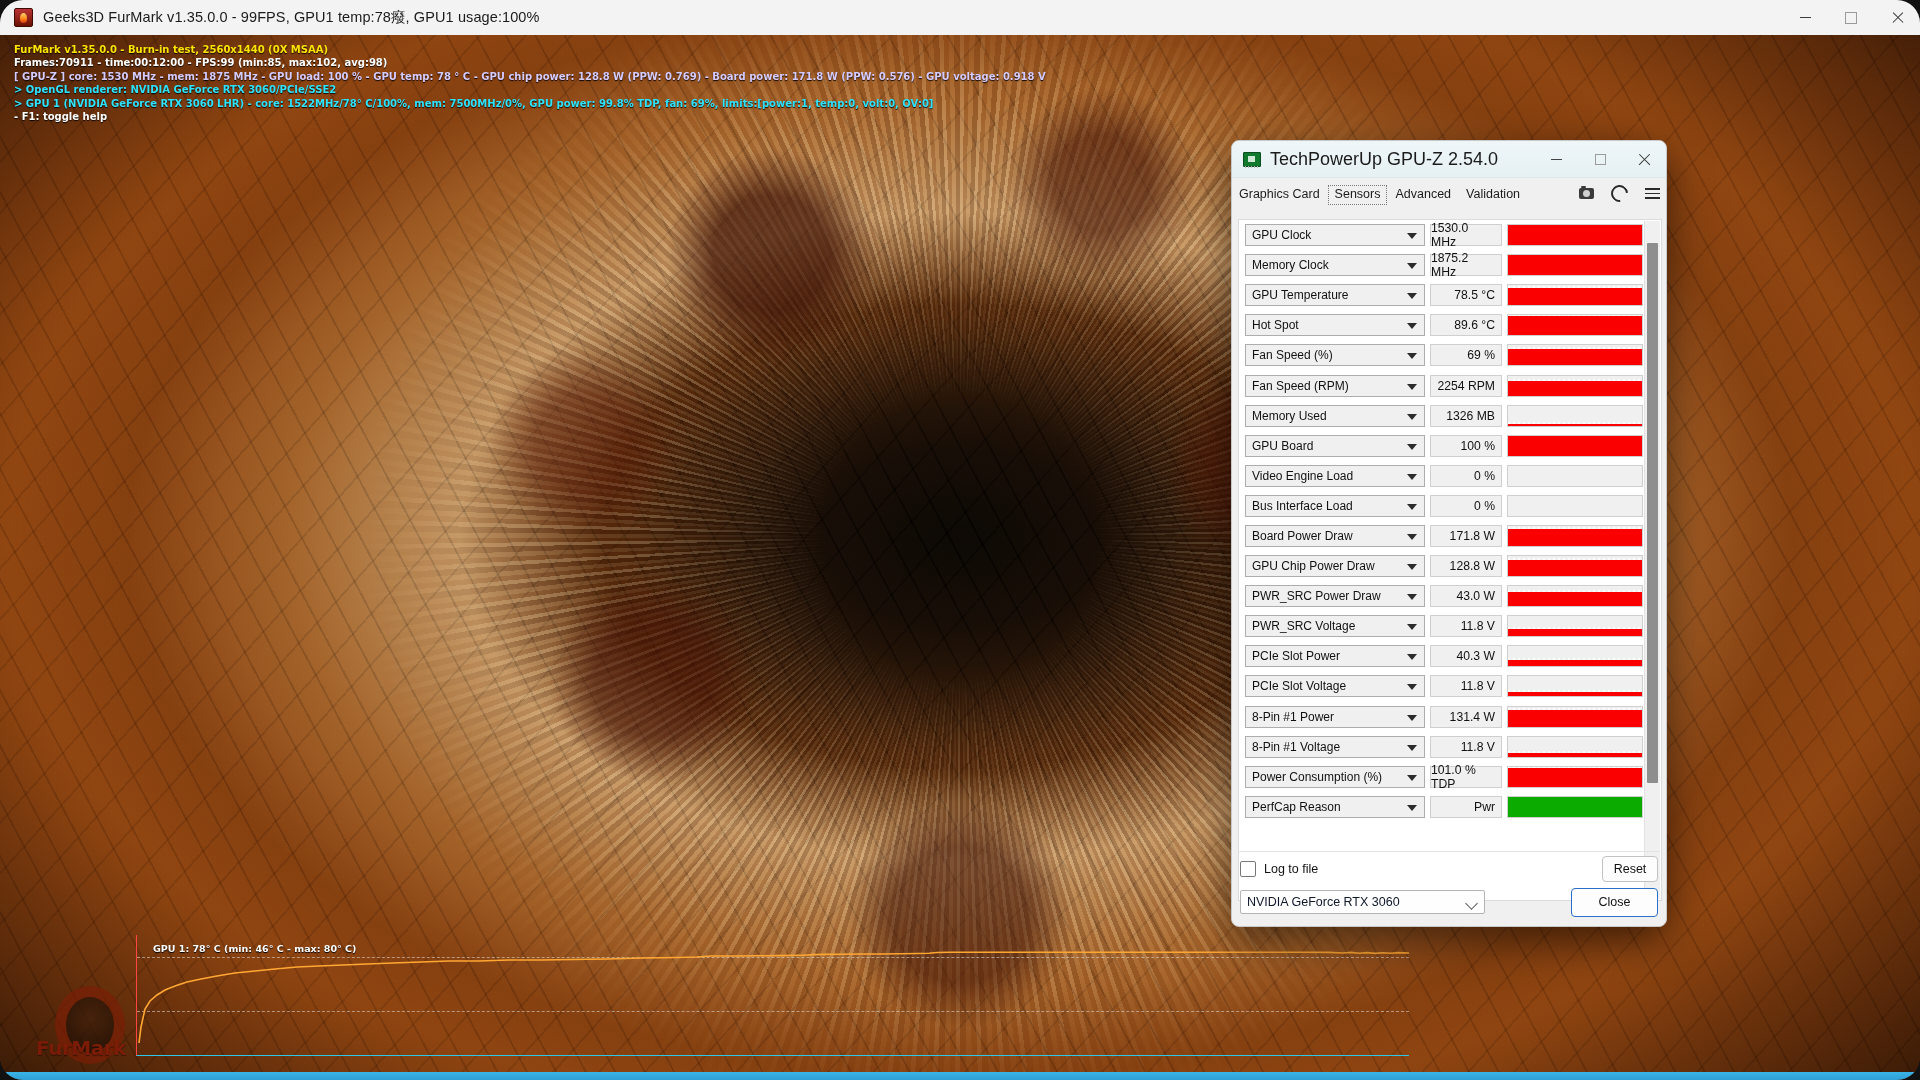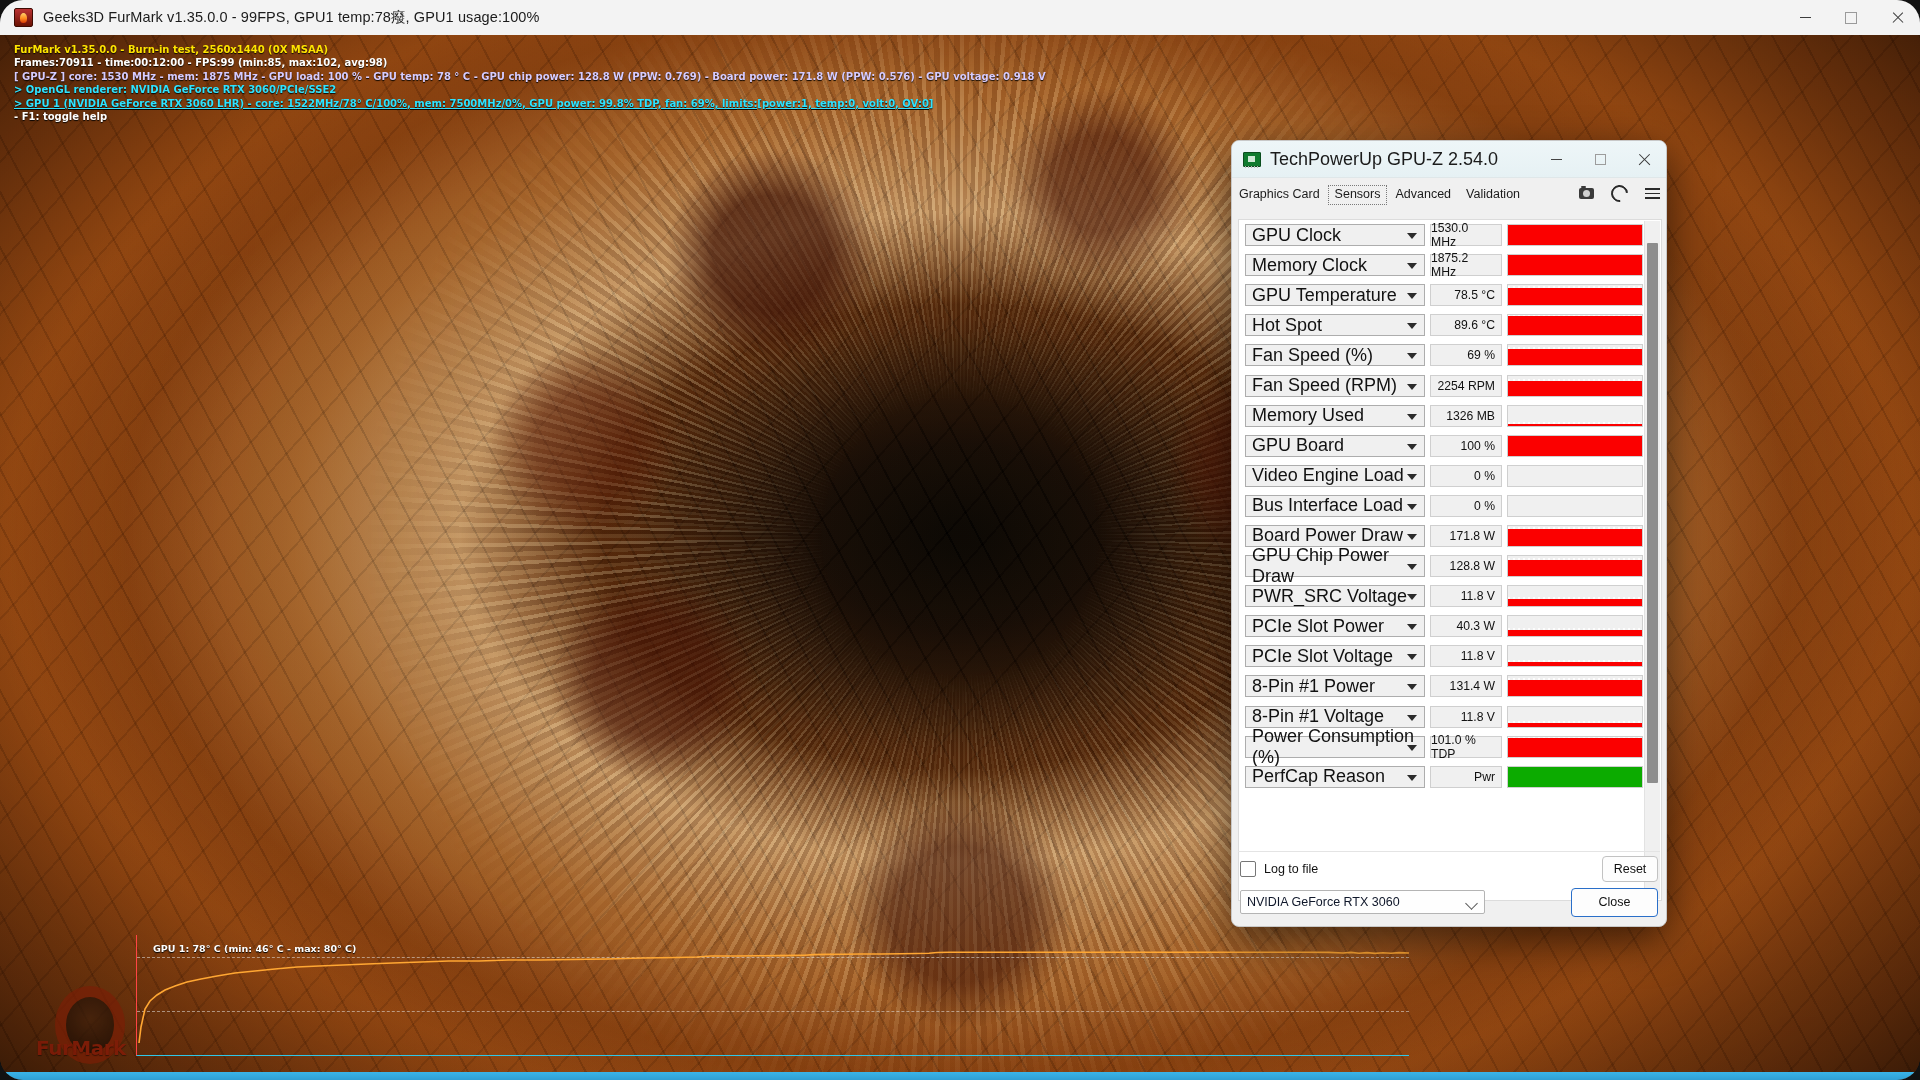--- a/index.html
+++ b/index.html
@@ -99,21 +99,21 @@
   #furmark-overlay{
     position:absolute;left:14px;top:8px;width:1000px;
     font-family:"DejaVu Sans", sans-serif;font-size:10px;line-height:13.4px;
     font-weight:700;text-shadow:0 1px 1px rgba(0,0,0,.9);
     white-space:nowrap;
   }
   #furmark-overlay .l1{color:#ffe400;}
   #furmark-overlay .l2{color:#ffffff;}
   #furmark-overlay .l3{color:#d7ccff;}
   #furmark-overlay .l4{color:#2fe3ff;}
-  #furmark-overlay .l5{color:#2fe3ff;text-decoration:underline;}
+  #furmark-overlay .l5{color:#2fe3ff;}
   #furmark-overlay .l6{color:#ffffff;}
 
   
   #fm-graph{
     position:absolute;left:136px;bottom:24px;width:1272px;height:120px;
     border-left:1.5px solid #ff4444;border-bottom:1.5px solid #2fc7e8;
   }
   #fm-graph .gridline{
     position:absolute;left:0;width:100%;height:0;
     border-top:1px dashed rgba(225,225,225,.55);
@@ -204,21 +204,21 @@
   #sensor-panel{
     position:absolute;left:6px;top:78px;width:422px;height:680px;
     background:#fff;border:1px solid #dcdcdc;overflow:hidden;
   }
   #sensor-rows{position:absolute;left:0;top:0;width:404px;}
   .s-row{
     display:flex;align-items:center;height:30.1px;padding-left:6px;
   }
   .s-name{
     width:180px;height:22px;background:#f0f0f0;border:1px solid #adadad;
-    display:flex;align-items:center;padding-left:6px;font-size:18px;color:#111;
+    display:flex;align-items:center;padding-left:6px;font-size:12px;color:#111;
     position:relative;box-sizing:border-box;
   }
   .s-name .caret{
     position:absolute;right:7px;top:8px;width:0;height:0;
     border-left:5px solid transparent;border-right:5px solid transparent;border-top:6px solid #2b2b2b;
   }
   .s-val{
     width:72px;height:22px;background:#f0f0f0;border:1px solid #cfcfcf;
     display:flex;align-items:center;justify-content:flex-end;padding-right:6px;
     font-size:12.2px;color:#111;margin-left:5px;box-sizing:border-box;
@@ -481,20 +481,31 @@
             <span class="caret"></span>
           </div>
           <div class="s-val">128.8 W</div>
           <div class="s-graph">
             <div class="fill" style="height: 80%;"></div>
             <div class="noise" style="bottom: 80%;"></div>
           </div>
         </div>
         <div class="s-row">
           <div class="s-name">
+            <span>PWR_SRC Power Draw</span>
+            <span class="caret"></span>
+          </div>
+          <div class="s-val">43.0 W</div>
+          <div class="s-graph">
+            <div class="fill" style="height: 72%;"></div>
+            <div class="noise" style="bottom: 72%;"></div>
+          </div>
+        </div>
+        <div class="s-row">
+          <div class="s-name">
             <span>PWR_SRC Voltage</span>
             <span class="caret"></span>
           </div>
           <div class="s-val">11.8 V</div>
           <div class="s-graph">
             <div class="fill" style="height: 38%;"></div>
             <div class="noise" style="bottom: 38%;"></div>
           </div>
         </div>
         <div class="s-row">

